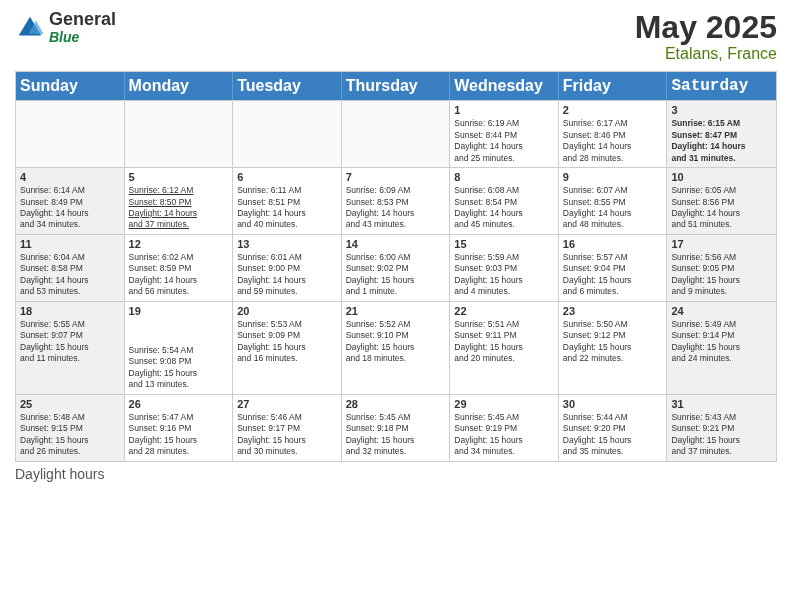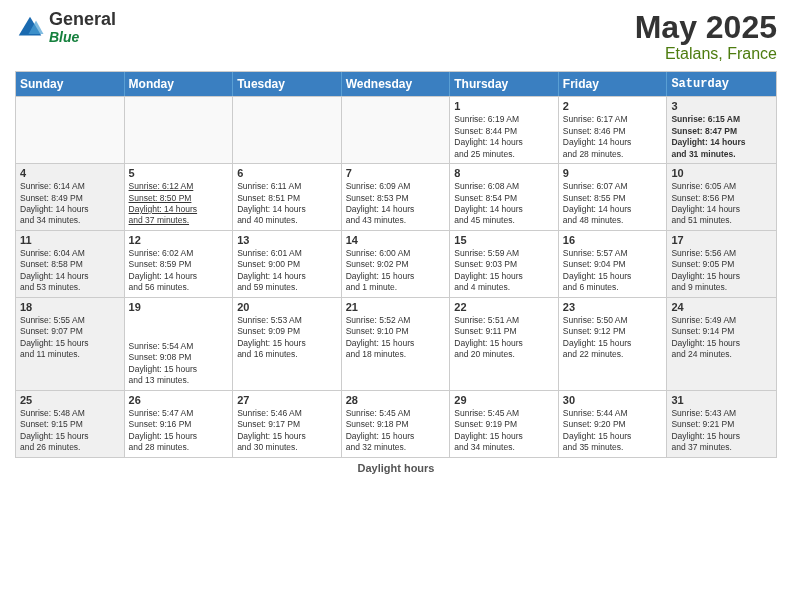--- a/index.html
+++ b/index.html
@@ -68,21 +68,21 @@
       border: 1px solid #ccc;
     }
     .cal-header-row {
       display: grid;
       grid-template-columns: repeat(7, 1fr);
       background: #3a7fc1;
     }
     .cal-header-cell {
       color: #fff;
       font-weight: bold;
-      font-size: 12px;
+      font-size: 16px;
       padding: 5px 4px;
       text-align: left;
       border-right: 1px solid #5a9fd4;
     }
     .cal-header-cell:last-child { border-right: none; font-family: Liberation Mono, monospace; }
     .cal-body {
       flex: 1;
       display: flex;
       flex-direction: column;
     }
@@ -109,25 +109,24 @@
       color: #333;
       display: block;
       margin-bottom: 2px;
     }
     .cell-text {
       font-size: 8.5px;
       line-height: 1.35;
       color: #333;
     }
     .footer-note {
-      text-align: center;
-      font-size: 11px;
+      text-align: left;
+      font-size: 14px;
       color: #555;
       padding: 4px 0 2px;
-      font-weight: bold;
     }
   </style>
 </head>
 <body>
 
 <div class="page">
 
   <div class="header">
     <div class="logo">
 
@@ -144,22 +143,22 @@
       <div class="main-title">May 2025</div>
       <div class="subtitle">Etalans, France</div>
     </div>
   </div>
 
   <div class="calendar">
     <div class="cal-header-row">
         <div class="cal-header-cell">Sunday</div>
         <div class="cal-header-cell">Monday</div>
         <div class="cal-header-cell">Tuesday</div>
+        <div class="cal-header-cell">Thursday</div>
         <div class="cal-header-cell">Wednesday</div>
-        <div class="cal-header-cell">Thursday</div>
         <div class="cal-header-cell">Friday</div>
         <div class="cal-header-cell">Saturday</div>
       </div>
     <div class="cal-body">
         <div class="cal-row">
           <div class="cal-cell empty"></div>
           <div class="cal-cell empty"></div>
           <div class="cal-cell empty"></div>
           <div class="cal-cell empty"></div>
           <div class="cal-cell">

